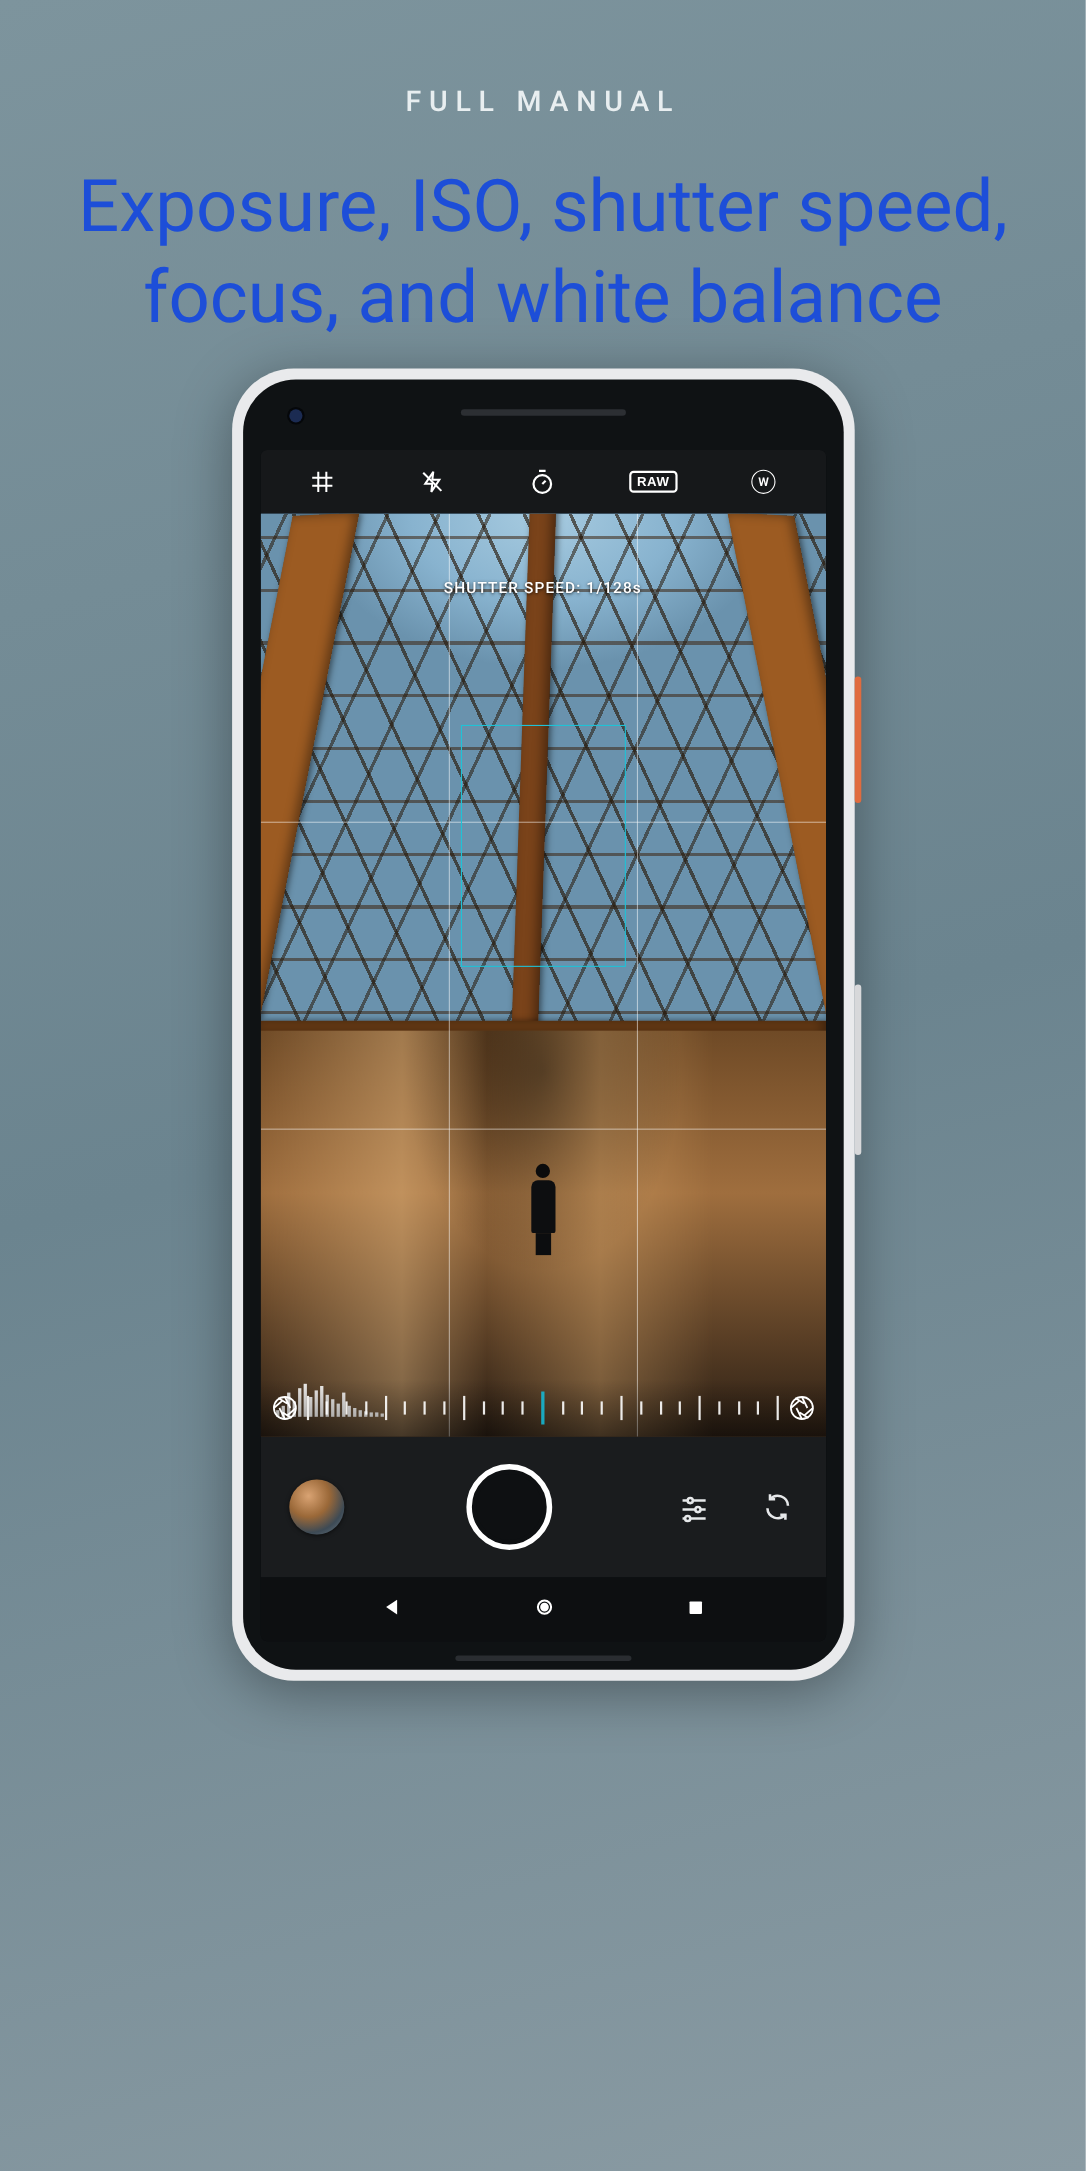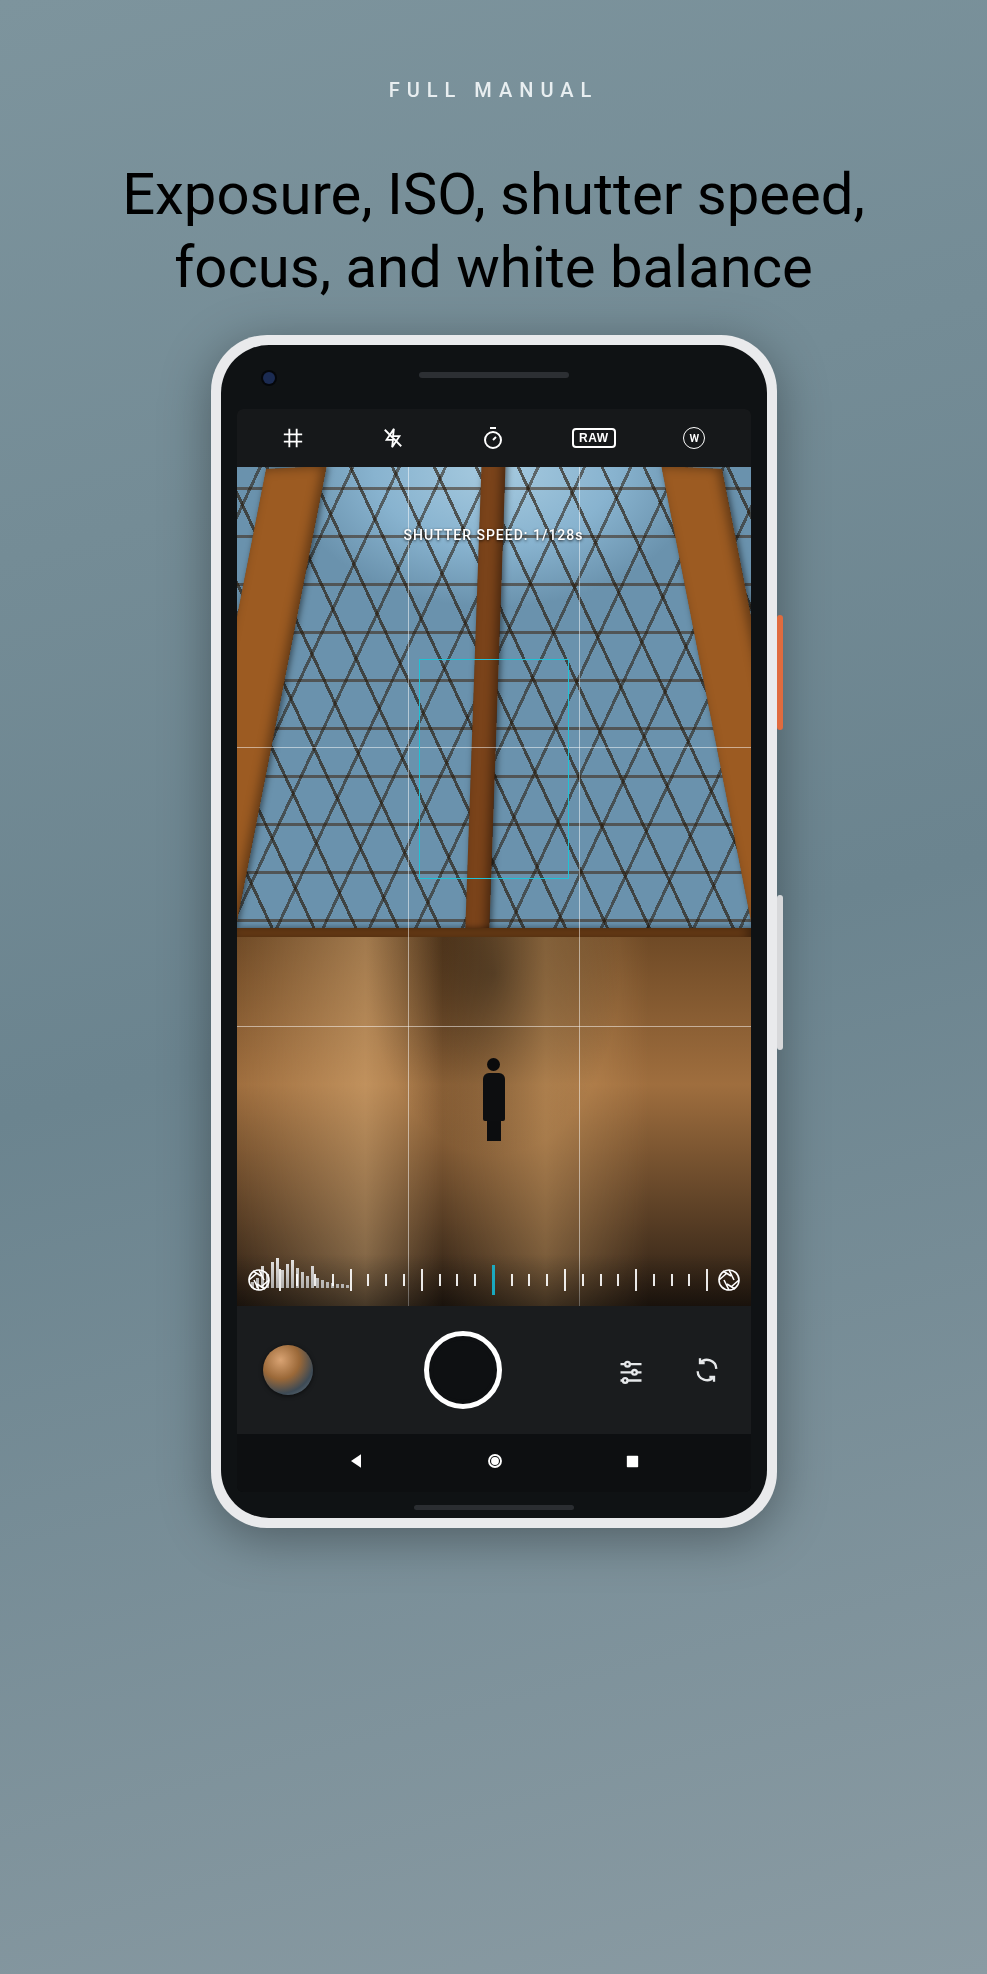--- a/index.html
+++ b/index.html
@@ -10,31 +10,31 @@
     font-family: -apple-system, BlinkMacSystemFont, "Segoe UI", Roboto, Helvetica, Arial, sans-serif;
     overflow: hidden;
     position: relative;
   }
   .promo-header {
     text-align: center;
     padding-top: 78px;
     color: #fff;
   }
   .promo-eyebrow {
-    font-size: 20px;
+    font-size: 26px;
     letter-spacing: 7px;
     font-weight: 500;
     color: #e8eef0;
-    margin-bottom: 56px;
+    margin-bottom: 40px;
   }
   .promo-title {
-    font-size: 58px;
+    font-size: 66px;
     line-height: 1.25;
     font-weight: 400;
-    color: #000000;
+    color: #1d4ed8;
     padding: 0 60px;
   }
 
   
   .phone {
     position: absolute;
     left: 50%;
     transform: translateX(-50%);
     top: 335px;
     width: 566px;

